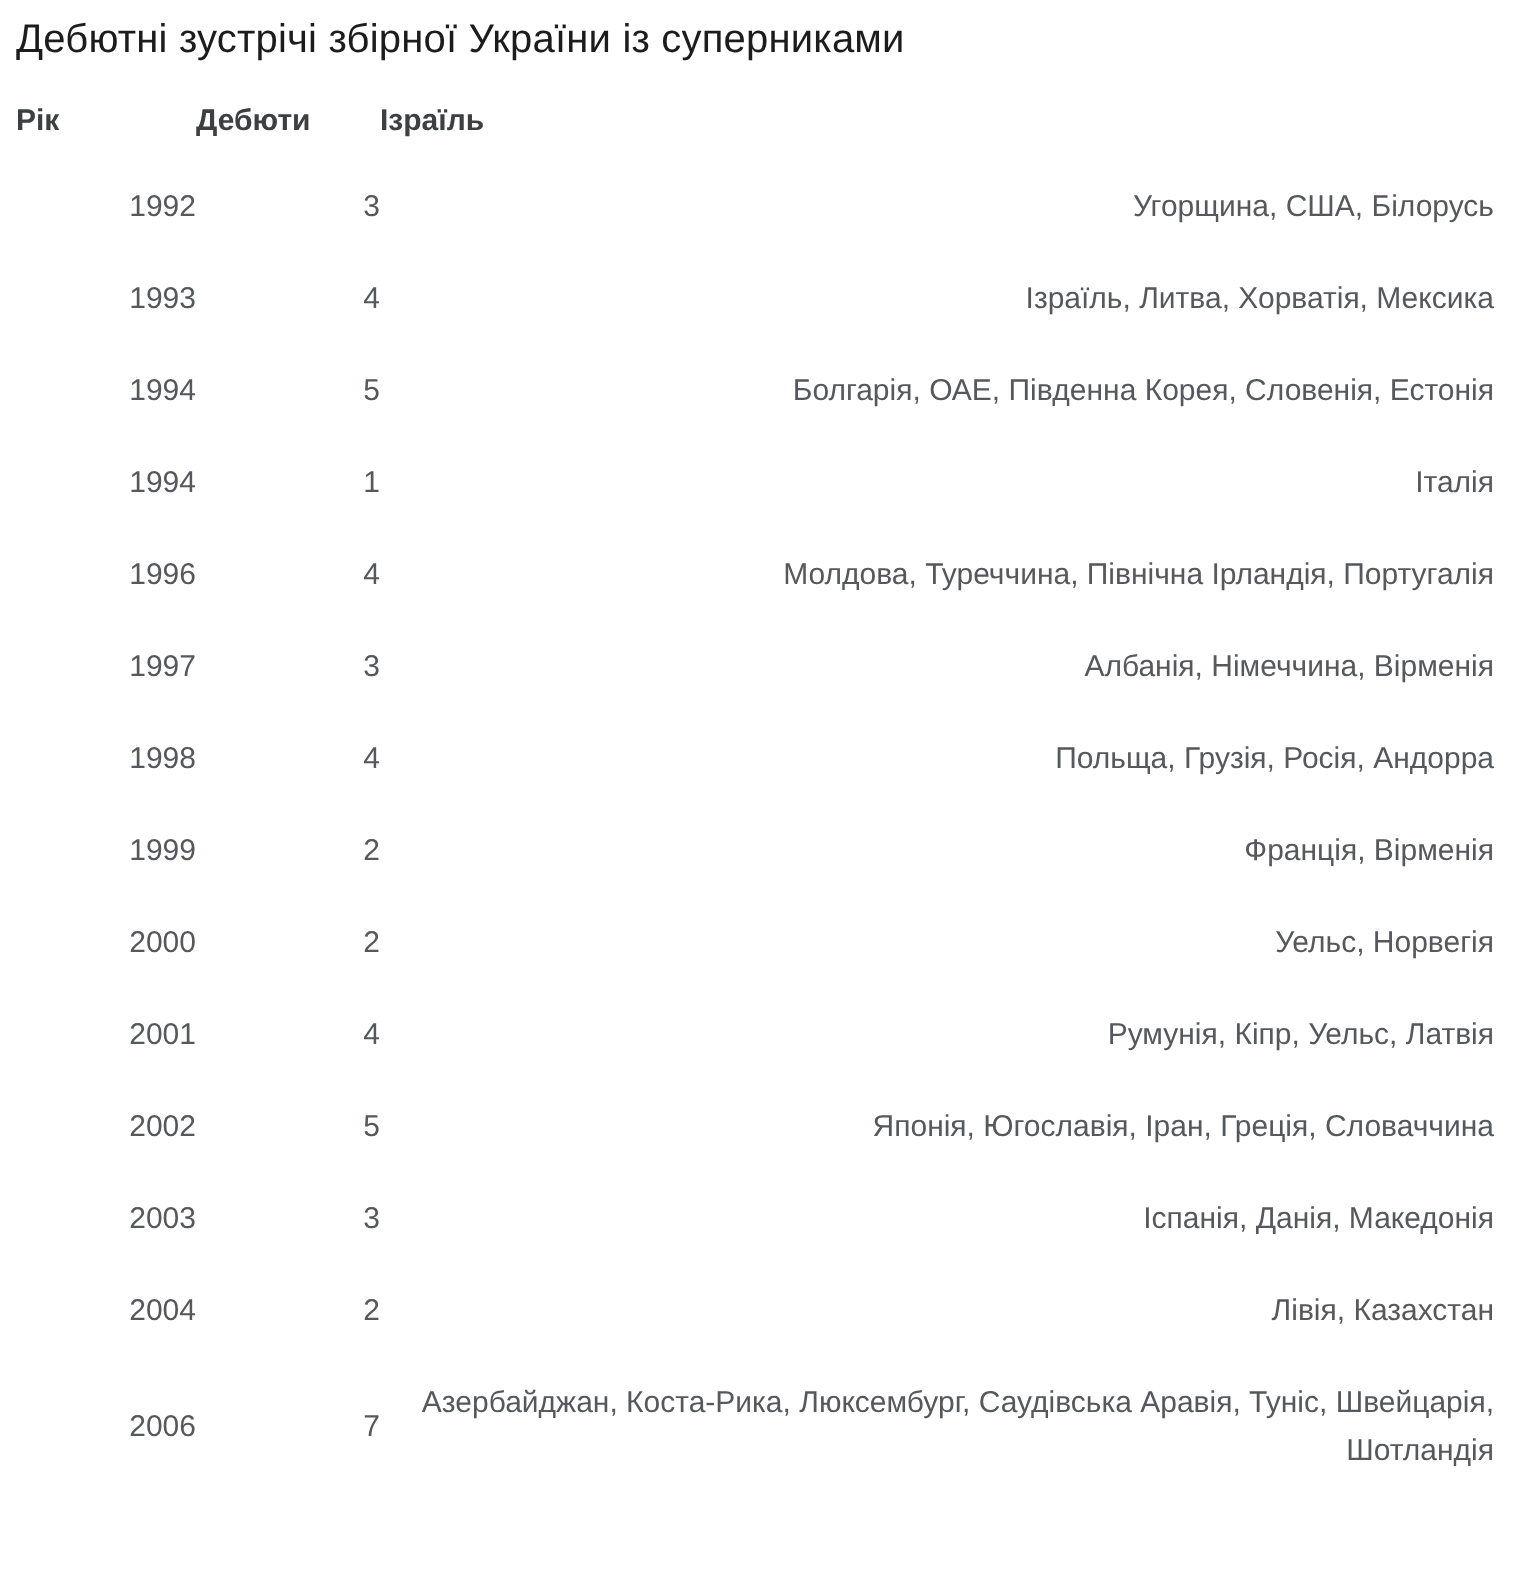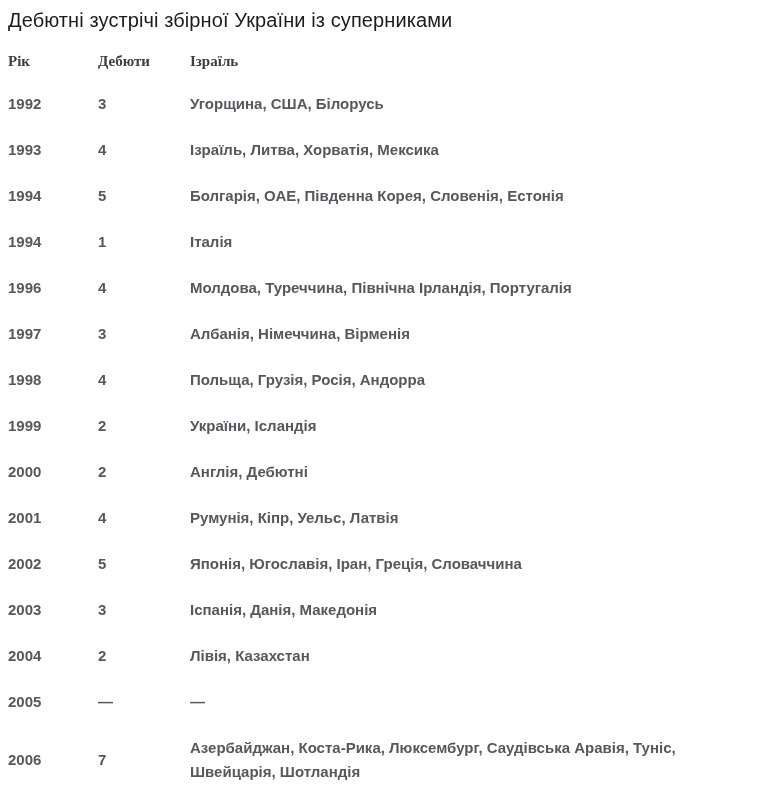--- a/index.html
+++ b/index.html
@@ -35,27 +35,26 @@
   col.col-debuts { width: 92px; }
   col.col-teams  { width: 561px; }
   th {
     text-align: left;
     font-size: 15px;
     line-height: 20px;
     font-weight: 700;
     color: #3c4043;
     padding: 10px 0;
     vertical-align: middle;
-    font-family: Liberation Serif, serif;
   }
   td {
-    text-align: left;
+    text-align: right;
     font-size: 15px;
     line-height: 24px;
-    font-weight: 700;
+    font-weight: 400;
     color: #55585c;
     padding: 11px 0;
     vertical-align: middle;
     word-wrap: break-word;
   }
   td.teams-cell { padding-right: 4px; }
 </style>
 </head>
 <body>
 
@@ -115,27 +114,27 @@
 
     <tr>
       <td class="year-cell">1998</td>
       <td class="debuts-cell">4</td>
       <td class="teams-cell">Польща, Грузія, Росія, Андорра</td>
     </tr>
 
     <tr>
       <td class="year-cell">1999</td>
       <td class="debuts-cell">2</td>
-      <td class="teams-cell">України, Ісландія</td>
+      <td class="teams-cell">Франція, Вірменія</td>
     </tr>
 
     <tr>
       <td class="year-cell">2000</td>
       <td class="debuts-cell">2</td>
-      <td class="teams-cell">Англія, Дебютні</td>
+      <td class="teams-cell">Уельс, Норвегія</td>
     </tr>
 
     <tr>
       <td class="year-cell">2001</td>
       <td class="debuts-cell">4</td>
       <td class="teams-cell">Румунія, Кіпр, Уельс, Латвія</td>
     </tr>
 
     <tr>
       <td class="year-cell">2002</td>
@@ -148,25 +147,20 @@
       <td class="debuts-cell">3</td>
       <td class="teams-cell">Іспанія, Данія, Македонія</td>
     </tr>
 
     <tr>
       <td class="year-cell">2004</td>
       <td class="debuts-cell">2</td>
       <td class="teams-cell">Лівія, Казахстан</td>
     </tr>
 
-    <tr>
-      <td class="year-cell">2005</td>
-      <td class="debuts-cell">—</td>
-      <td class="teams-cell">—</td>
-    </tr>
 
     <tr>
       <td class="year-cell">2006</td>
       <td class="debuts-cell">7</td>
       <td class="teams-cell">Азербайджан, Коста-Рика, Люксембург, Саудівська Аравія, Туніс, Швейцарія, Шотландія</td>
     </tr>
   </tbody>
   </table>
 
 </div>

